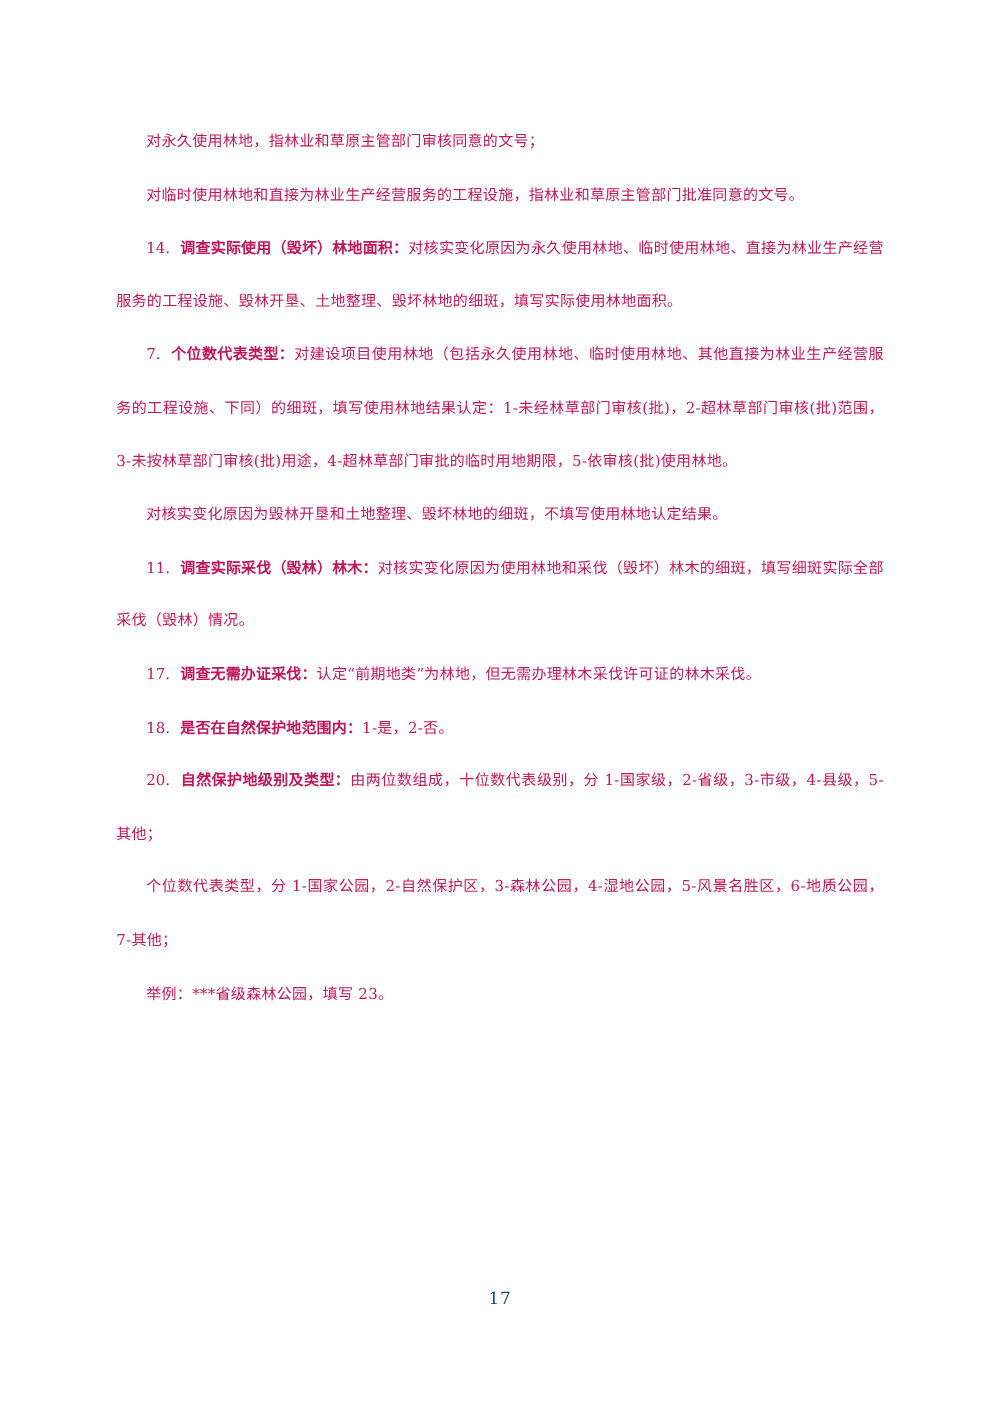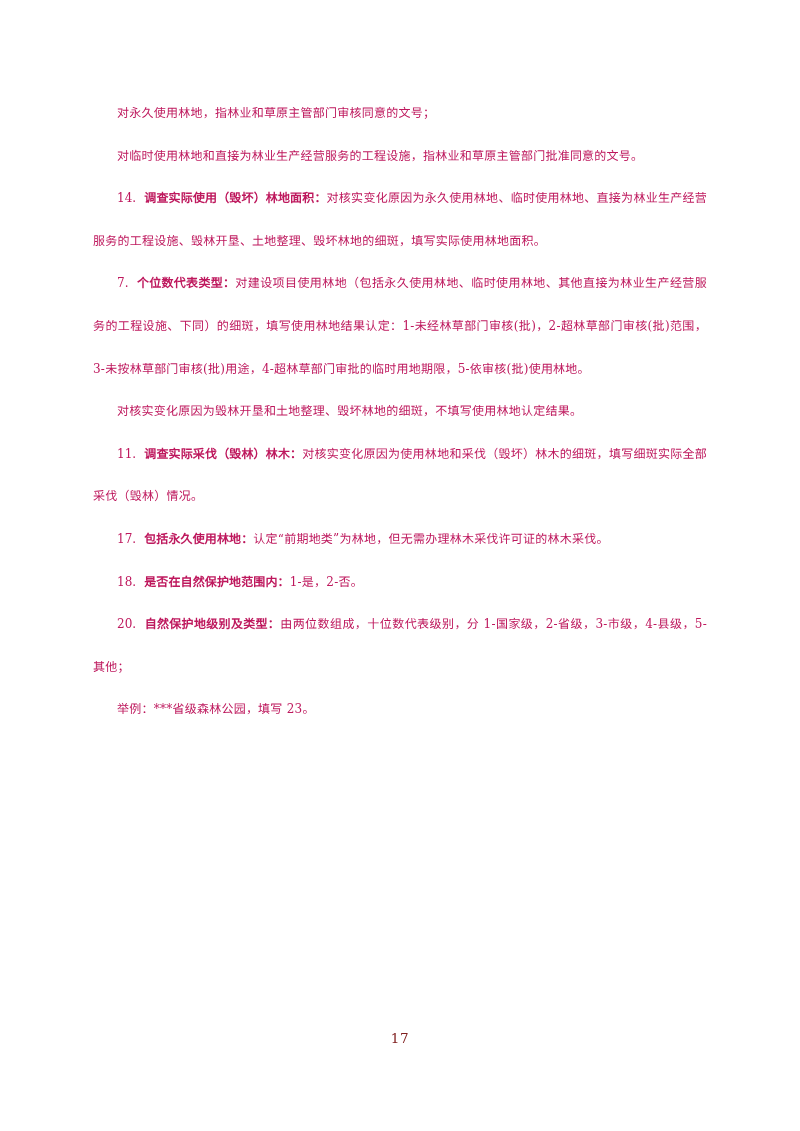--- a/index.html
+++ b/index.html
@@ -66,21 +66,21 @@
   #footer {
     position: absolute;
     left: 0;
     top: 1028px;
     width: 800px;
     text-align: center;
   }
   #footer .pageno {
     font-family: "DejaVu Serif", "Liberation Serif", serif;
     font-size: 13.5px;
-    color: #7f1d1d;
+    color: #0c4a6e;
     letter-spacing: 0.04em;
   }
 </style>
 </head>
 <body>
 
 <div id="page">
 
   <div id="content">
 
@@ -106,33 +106,36 @@
       <span class="body-text">对核实变化原因为毁林开垦和土地整理、毁坏林地的细斑，不填写使用林地认定结果。</span>
     </p>
 
     <p class="para">
       <span class="item-no">11.</span>&nbsp;
       <span class="item-title">调查实际采伐（毁林）林木：</span><span class="body-text">对核实变化原因为使用林地和采伐（毁坏）林木的细斑，填写细斑实际全部采伐（毁林）情况。</span>
     </p>
 
     <p class="para">
       <span class="item-no">17.</span>&nbsp;
-      <span class="item-title">包括永久使用林地：</span><span class="body-text">认定“前期地类”为林地，但无需办理林木采伐许可证的林木采伐。</span>
+      <span class="item-title">调查无需办证采伐：</span><span class="body-text">认定“前期地类”为林地，但无需办理林木采伐许可证的林木采伐。</span>
     </p>
 
     <p class="para">
       <span class="item-no">18.</span>&nbsp;
       <span class="item-title">是否在自然保护地范围内：</span><span class="body-text">1-是，2-否。</span>
     </p>
 
     <p class="para">
       <span class="item-no">20.</span>&nbsp;
       <span class="item-title">自然保护地级别及类型：</span><span class="body-text">由两位数组成，十位数代表级别，分 1-国家级，2-省级，3-市级，4-县级，5-其他；</span>
     </p>
 
+    <p class="para">
+      <span class="body-text">个位数代表类型，分 1-国家公园，2-自然保护区，3-森林公园，4-湿地公园，5-风景名胜区，6-地质公园，7-其他；</span>
+    </p>
 
     <p class="para">
       <span class="body-text">举例：***省级森林公园，填写 23。</span>
     </p>
 
   </div>
 
   <div id="footer">
     <span class="pageno">17</span>
   </div>

